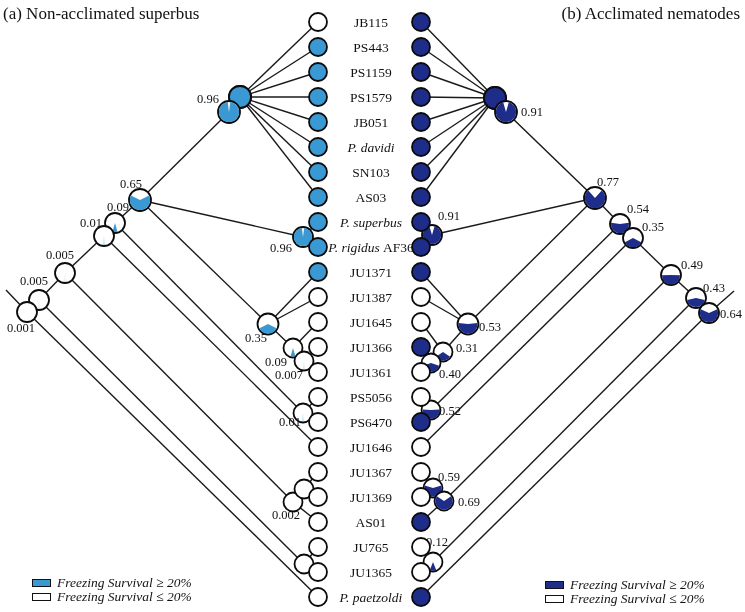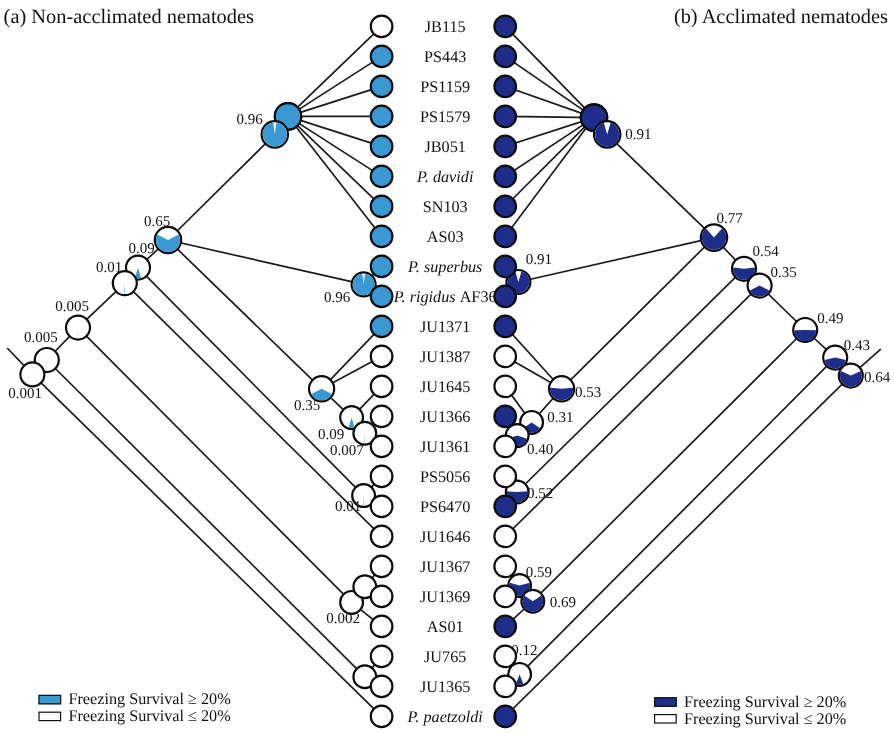--- a/index.html
+++ b/index.html
@@ -2,21 +2,21 @@
 <html><head>
 <meta charset="utf-8">
 <style>
   html,body{margin:0;padding:0;background:#ffffff;}
   .figure{position:relative;width:745px;height:612px;background:#ffffff;overflow:hidden;
           font-family:"Liberation Serif","DejaVu Serif",serif;}
   svg{position:absolute;left:0;top:0;}
   .title{position:absolute;top:4px;font-size:17px;color:#111;white-space:nowrap;}
   .title-left{left:3px;}
   .title-right{right:5px;margin-left:25px;}
-  .legend{position:absolute;font-size:13.5px;color:#111;}
+  .legend{position:absolute;font-size:13.5px;color:#111;font-style:italic;}
   .legend-left{left:32px;top:576px;}
   .legend-right{left:545px;top:578px;}
   .legend-row{display:flex;align-items:center;height:14px;}
   .swatch{display:inline-block;width:19px;height:8px;border:1.6px solid #111;margin-right:6px;box-sizing:border-box;}
   .swatch-open{background:#ffffff;}
 </style>
 <style>.swatch-filled-left{background:#3A99D2;}.swatch-filled-right{background:#1F2D8A;}</style></head>
 <body>
 
 <div class="figure">
@@ -256,21 +256,21 @@
       <circle cx="421" cy="547" r="9" fill="#ffffff" stroke="#0b0b0b" stroke-width="1.8"></circle>
       <text x="371" y="551.5" text-anchor="middle" font-size="13.5" fill="#111111"><tspan>JU765</tspan></text>
       <circle cx="318" cy="572" r="9" fill="#ffffff" stroke="#0b0b0b" stroke-width="1.8"></circle>
       <circle cx="421" cy="572" r="9" fill="#ffffff" stroke="#0b0b0b" stroke-width="1.8"></circle>
       <text x="371" y="576.5" text-anchor="middle" font-size="13.5" fill="#111111"><tspan>JU1365</tspan></text>
       <circle cx="318" cy="597" r="9" fill="#ffffff" stroke="#0b0b0b" stroke-width="1.8"></circle>
       <circle cx="421" cy="597" r="9" fill="#1F2D8A" stroke="#0b0b0b" stroke-width="1.8"></circle>
       <text x="371" y="601.5" text-anchor="middle" font-size="13.5" fill="#111111"><tspan font-style="italic">P. paetzoldi</tspan></text>
     </svg>
 
-  <div class="title title-left">(a) Non-acclimated nematodes</div>
+  <div class="title title-left">(a) Non-acclimated superbus</div>
   <div class="title title-right">(b) Acclimated nematodes</div>
 
   <div class="legend legend-left">
     <div class="legend-row">
       <span class="swatch swatch-filled-left"></span>
       <span>Freezing Survival ≥ 20%</span>
     </div>
     <div class="legend-row">
       <span class="swatch swatch-open"></span>
       <span>Freezing Survival ≤ 20%</span>

